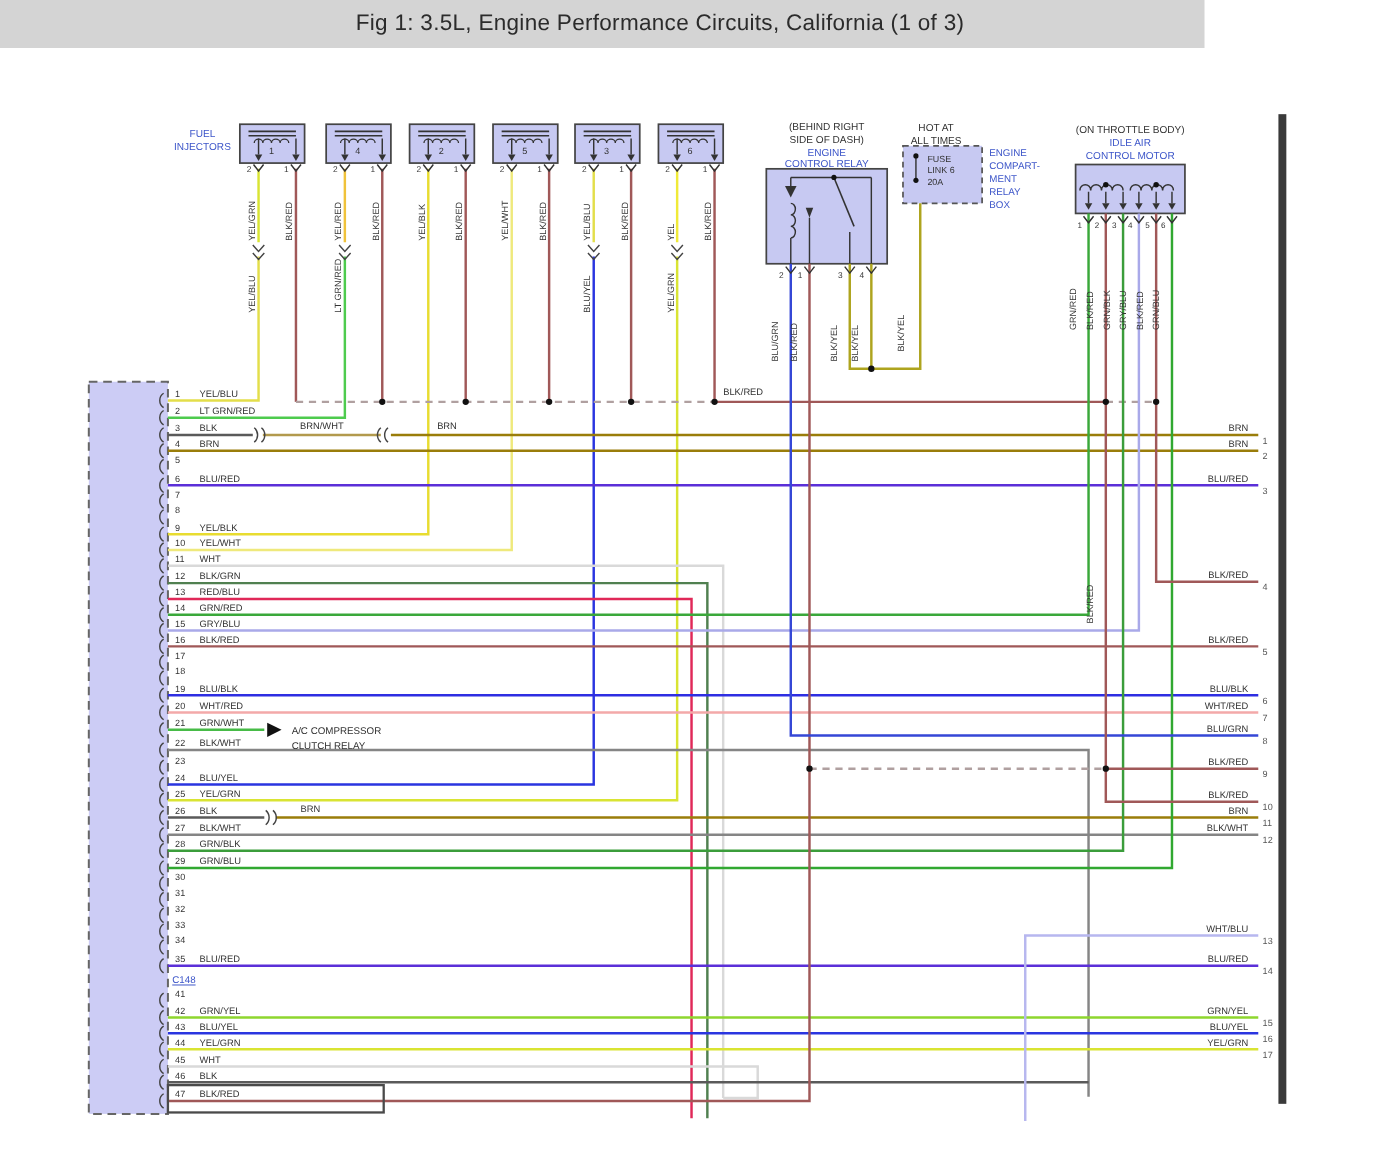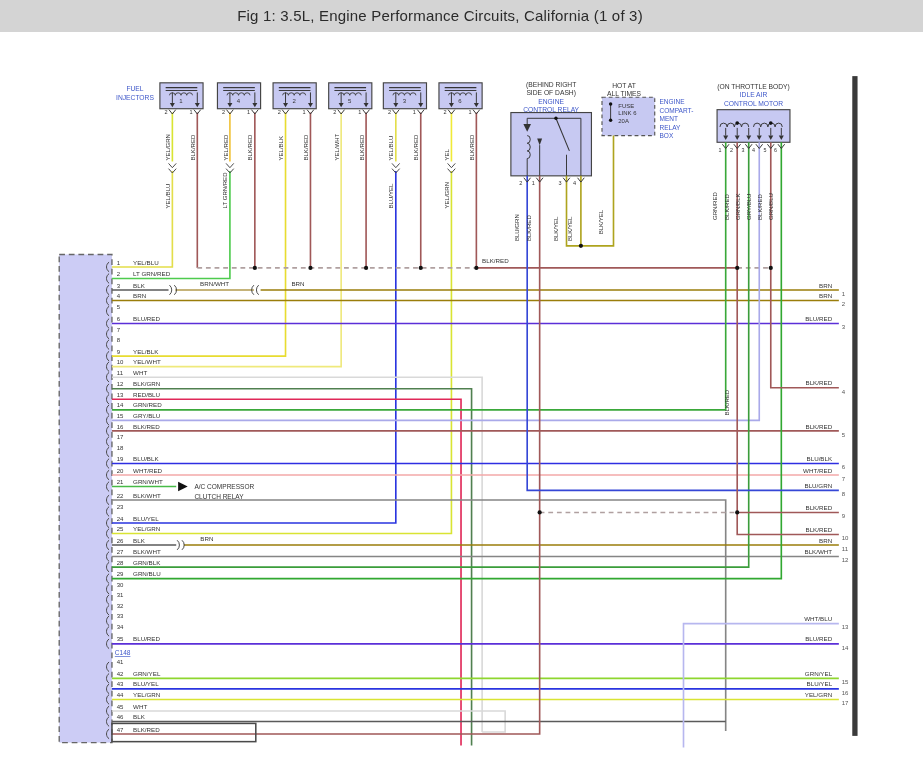--- a/index.html
+++ b/index.html
@@ -1,17 +1,17 @@
 <!DOCTYPE html>
 <html><head>
 <meta charset="utf-8">
 <style>
   html,body{margin:0;padding:0;background:#ffffff;width:923px;height:780px;overflow:hidden;
     font-family:"Liberation Sans", sans-serif;}
-  .titlebar{width:923px;height:32px;background:#d4d4d4;}
+  .titlebar{width:803px;height:32px;background:#d4d4d4;}
   .titlebar .t{display:block;width:880px;text-align:center;line-height:32px;
     font-size:15px;color:#2b2b2b;letter-spacing:0.2px;}
   svg text{font-family:"Liberation Sans", sans-serif;}
   .lbl{fill:#333333;}
   .blue{fill:#3d56c9;}
 </style>
 </head>
 <body>
 
 

